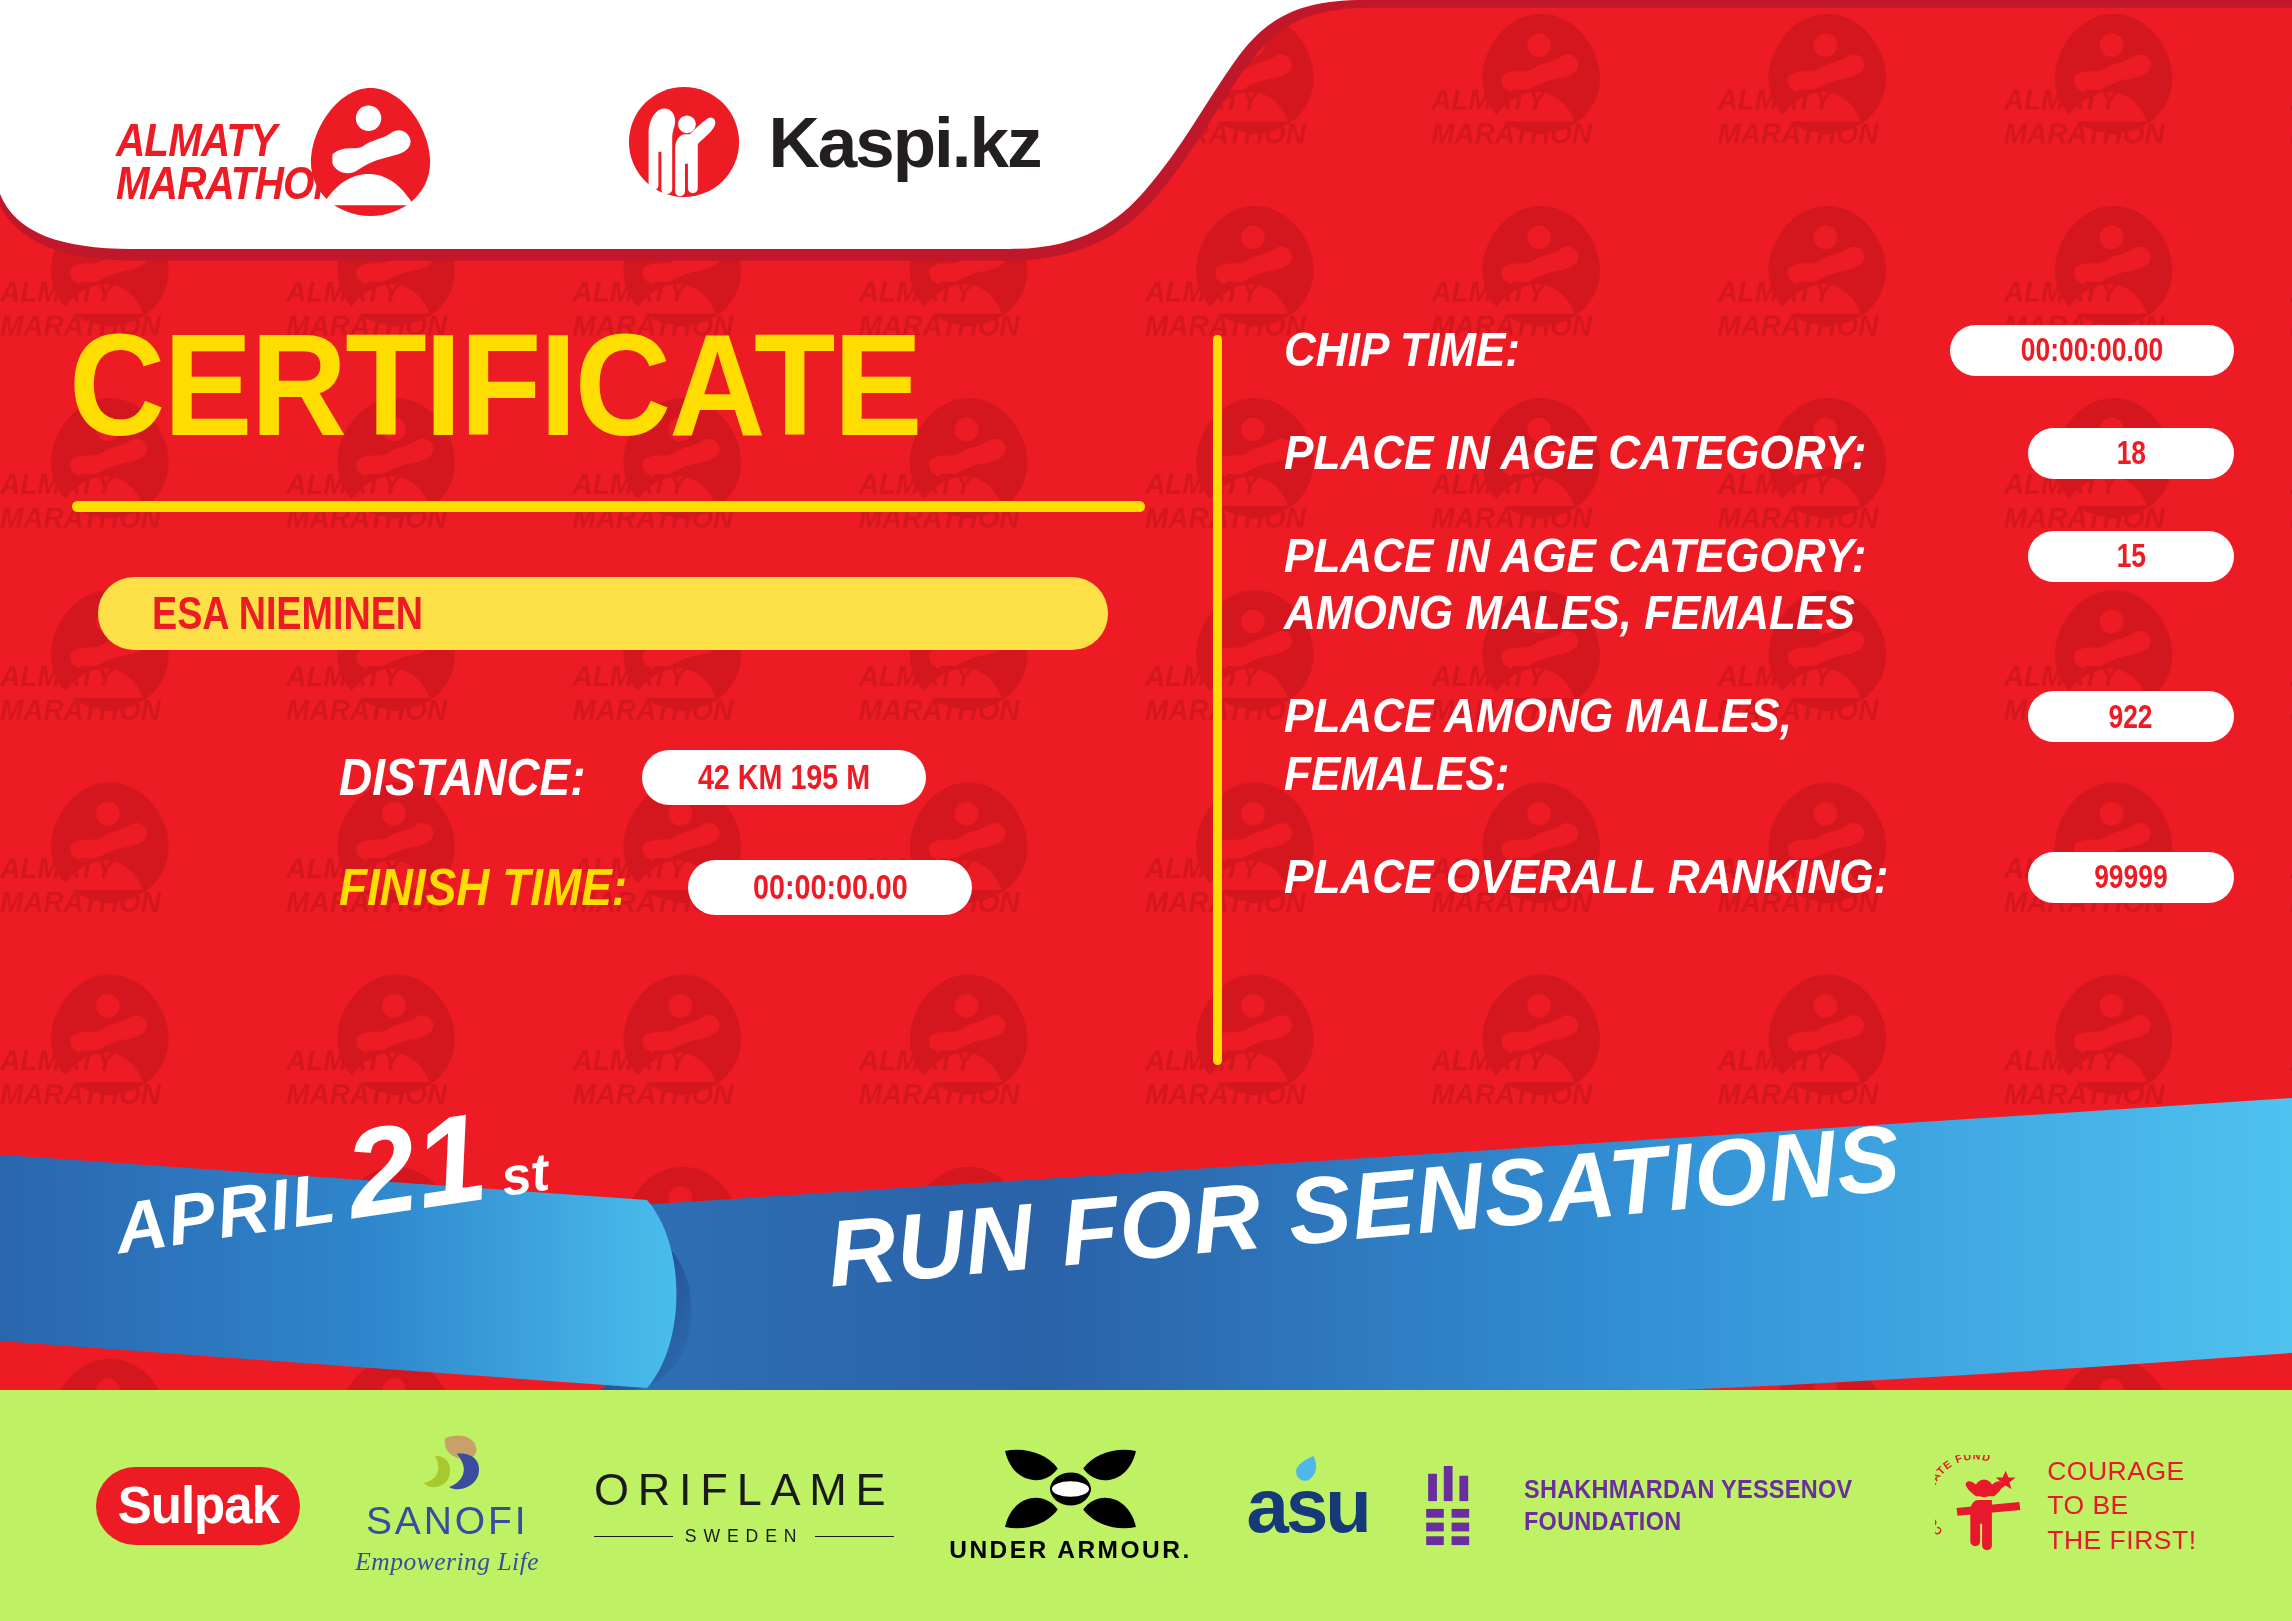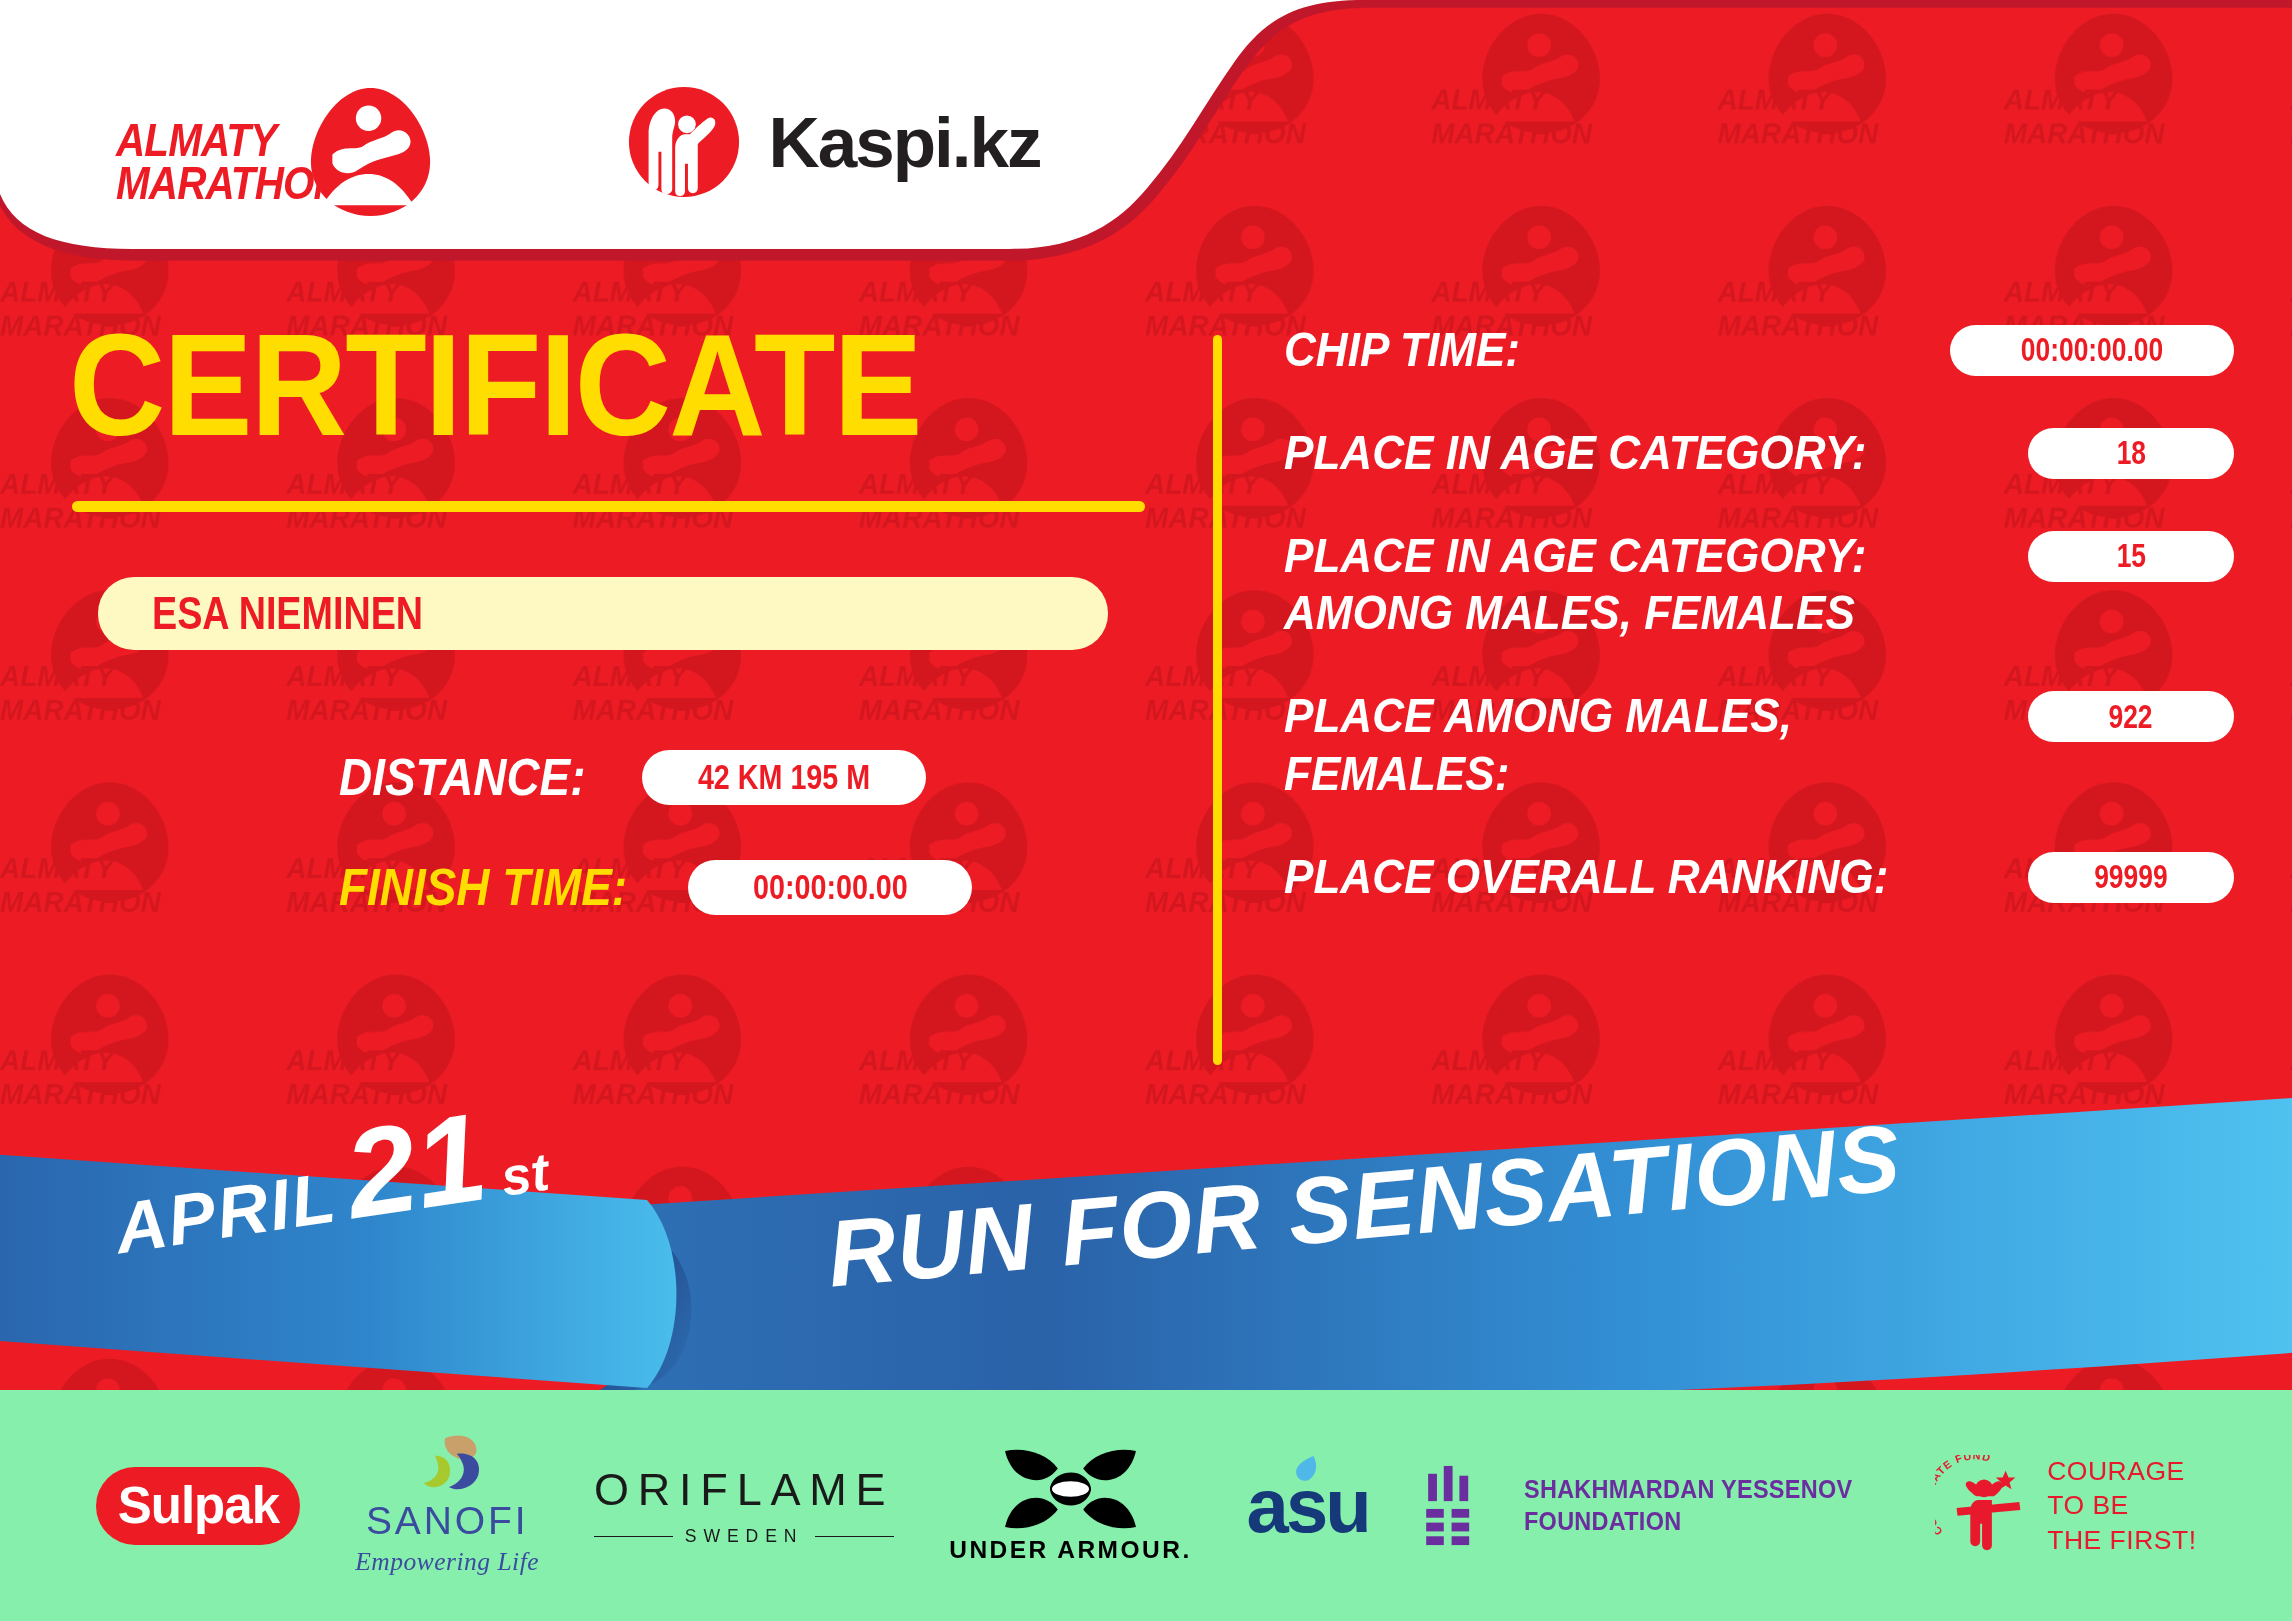--- a/index.html
+++ b/index.html
@@ -69,21 +69,21 @@
     white-space:nowrap;
   }
   .title-rule {
     margin-top:43px; margin-left:2.9px;
     width:1073px; height:10.8px;
     background:#FFDD00; border-radius:5.9px;
   }
   .name-pill {
     margin-top:65px; margin-left:29px;
     width:1010px; height:73px;
-    background:#fef9c3; border-radius:36px;
+    background:#fde047; border-radius:36px;
     display:flex; align-items:center;
     padding-left:54px;
   }
   .name-text {
     font-family:"Liberation Sans", sans-serif;
     font-weight:bold; font-size:46px; color:#ED1C24;
     transform:scaleX(0.82); transform-origin:left center;
     letter-spacing:0px; white-space:nowrap;
   }
 
@@ -168,21 +168,21 @@
     position:absolute; z-index:8; left:828px; top:1201px;
     color:#ffffff; font-family:"Liberation Sans", sans-serif;
     font-weight:bold; font-style:italic; font-size:94px;
     letter-spacing:1px; white-space:nowrap;
     transform:rotate(-5.2deg); transform-origin:left center;
   }
 
   
   .footer {
     position:absolute; left:0; bottom:0; width:100%; height:231px;
-    background:#86efac; z-index:7;
+    background:#bef264; z-index:7;
     display:flex; align-items:center; justify-content:space-around;
     padding:0 69px;
   }
   .logo-slot { display:flex; align-items:center; justify-content:center; }
 
   
   .sulpak-pill {
     background:#ED1C24; border-radius:47px;
     width:204px; height:78px;
     display:flex; align-items:center; justify-content:center;

